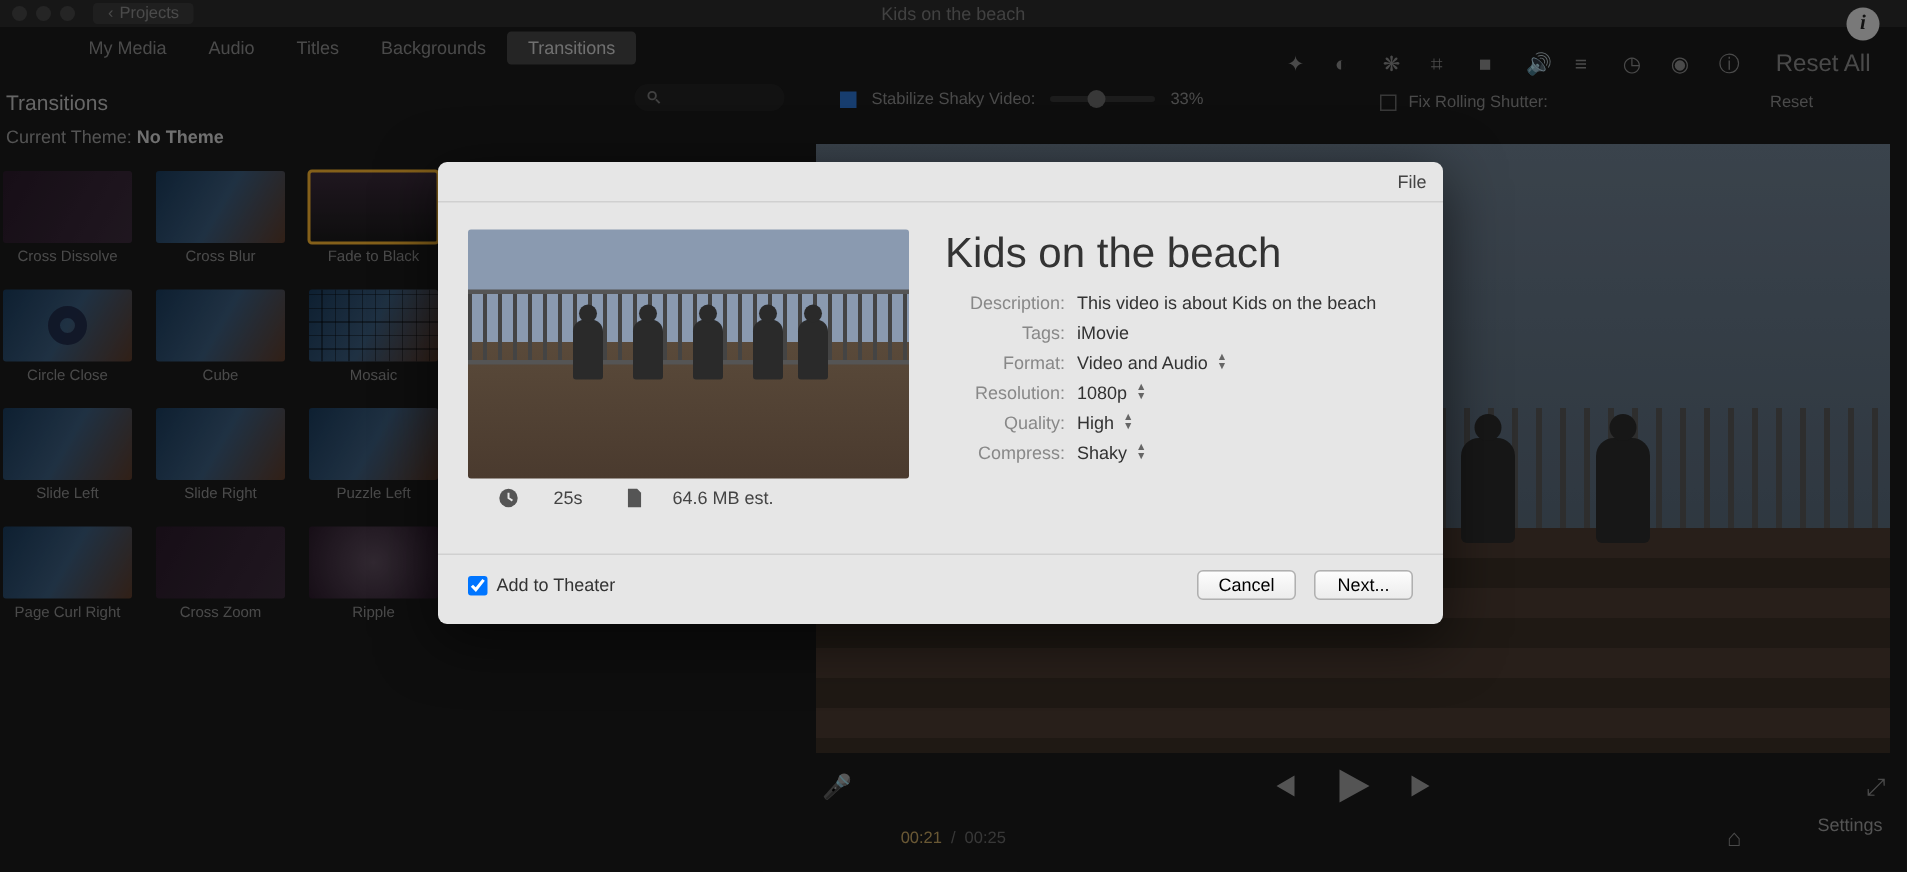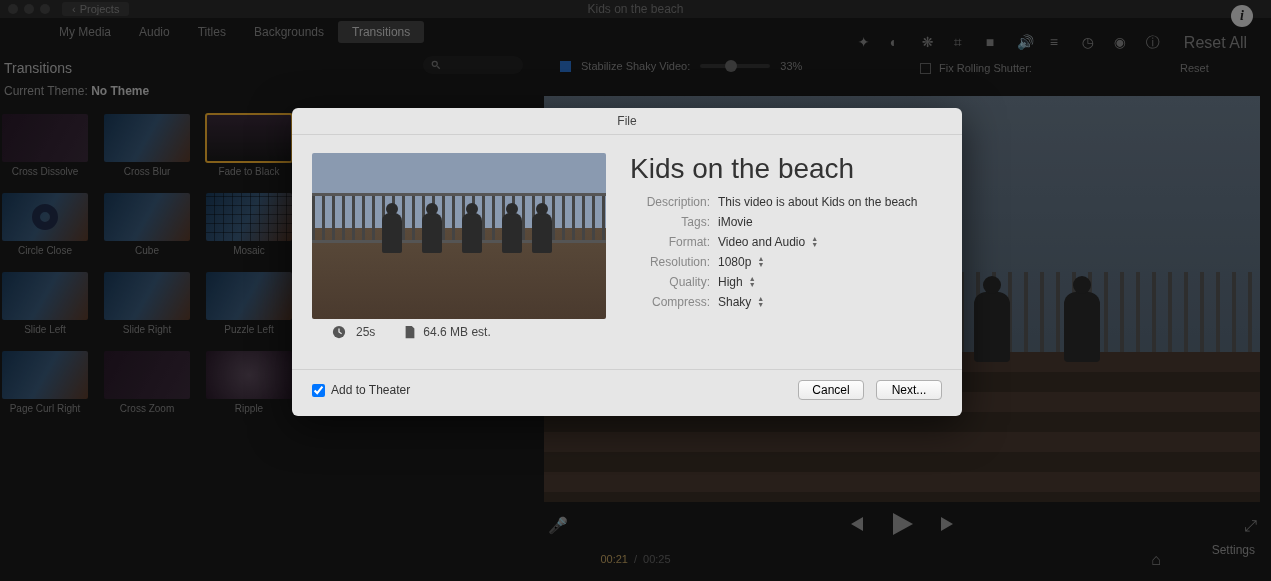--- a/index.html
+++ b/index.html
@@ -61,21 +61,21 @@
   .expand{ position:absolute; right:14px; bottom:46px; color:#888;}
 
   .timebar{ position:absolute; bottom:12px; left:0; right:0; height:20px; display:flex; justify-content:center; align-items:center; font-size:11px; gap:6px;}
   .timebar .t1{color:#c0a060;} .timebar .t2{color:#666;}
   .settings{ position:absolute; right:16px; bottom:24px; font-size:12px; color:#999;text-align:center;}
   .share-i{ position:absolute; right:110px; bottom:12px; color:#888;}
 
   
   .overlay{ position:absolute; inset:0; background:rgba(0,0,0,.45);}
   .dialog{ position:absolute; left:292px; top:108px; width:670px; background:#e6e6e6; border-radius:6px; box-shadow:0 10px 40px rgba(0,0,0,.6); color:#333;}
-  .dialog-title{ text-align:center; font-size:12px; padding:6px 11px; color:#444; border-bottom:1px solid #d0d0d0;}
+  .dialog-title{ text-align:right; font-size:12px; padding:6px 11px; color:#444; border-bottom:1px solid #d0d0d0;}
   .dialog-body{ display:flex; padding:18px 20px 10px; gap:24px;}
   .preview{ width:294px; height:166px; background:linear-gradient(#8a9ab0 0%,#8a9ab0 45%,#5a4a3a 45%,#4a3a2e 100%); position:relative; border-radius:2px; overflow:hidden;}
   .preview .pfence{position:absolute;top:40px;left:0;right:0;height:50px;background:repeating-linear-gradient(90deg,#444 0 3px,transparent 3px 10px);border-top:3px solid #555;border-bottom:3px solid #555;}
   .preview .psil{position:absolute;top:60px;width:20px;height:40px;background:#2a2a2a;border-radius:8px 8px 2px 2px;}
   .preview .psil::before{content:"";position:absolute;top:-10px;left:50%;transform:translateX(-50%);width:12px;height:12px;border-radius:50%;background:#2a2a2a;}
   .meta{ flex:1;}
   .meta h1{ font-size:28px; font-weight:500; color:#333; margin-bottom:10px;}
   .field{ display:flex; font-size:12px; margin:6px 0; align-items:center;}
   .field .k{ width:80px; text-align:right; color:#888; margin-right:8px;}
   .field .v{ color:#333;}
@@ -271,28 +271,28 @@
     <div>
       <div class="preview">
         <div class="pfence"></div>
         <div class="psil" style="left:70px"></div>
         <div class="psil" style="left:110px"></div>
         <div class="psil" style="left:150px"></div>
         <div class="psil" style="left:190px"></div>
         <div class="psil" style="left:220px"></div>
       </div>
       <div class="below">
-        <span style="display:flex;align-items:center;gap:10px">
+        <span style="display:flex;align-items:center;gap:23px">
           <svg class="ico" viewBox="0 0 16 16">
               <circle cx="8" cy="8" r="7" fill="#555"></circle>
               <path d="M8 4v4l3 2" stroke="#e6e6e6" stroke-width="1.5" fill="none"></path>
             </svg>
           <span>25s</span>
         </span>
-        <span style="display:flex;align-items:center;gap:6px">
+        <span style="display:flex;align-items:center;gap:18px">
           <svg class="ico" viewBox="0 0 16 16">
               <path d="M3 1h7l3 3v11H3z" fill="#555"></path>
             </svg>
           <span>64.6 MB est.</span>
         </span>
       </div>
     </div>
     <div class="meta">
       <h1>Kids on the beach</h1>
       <div class="field">

